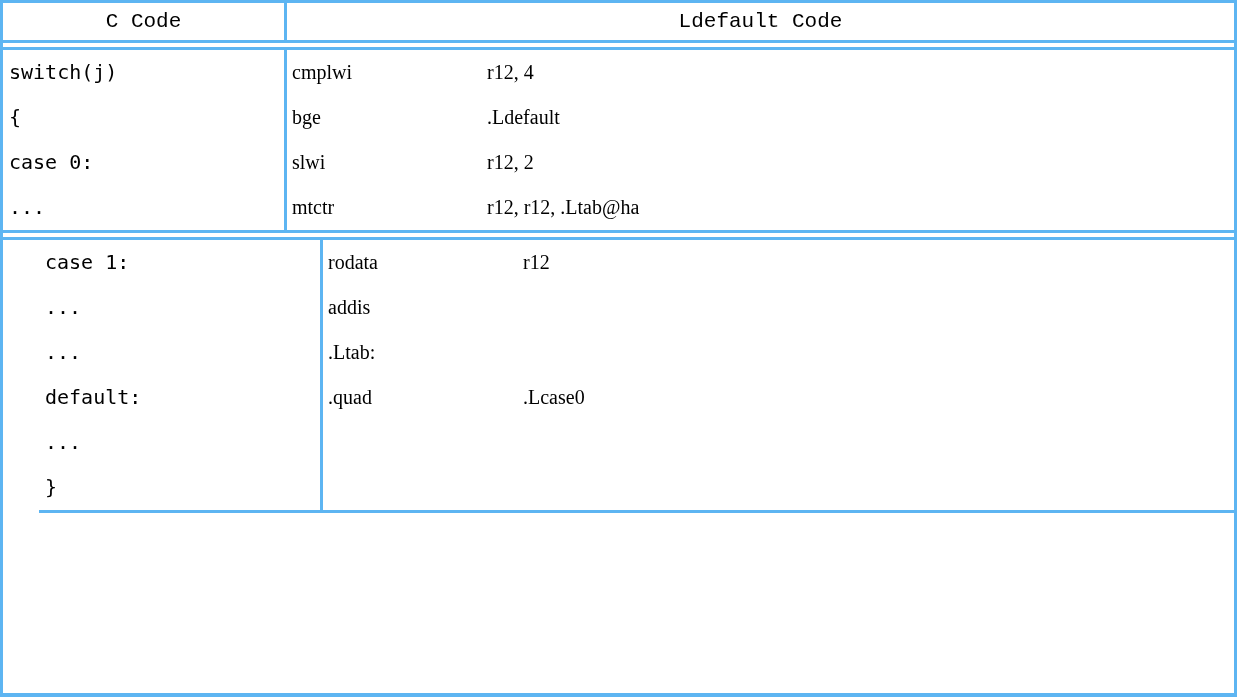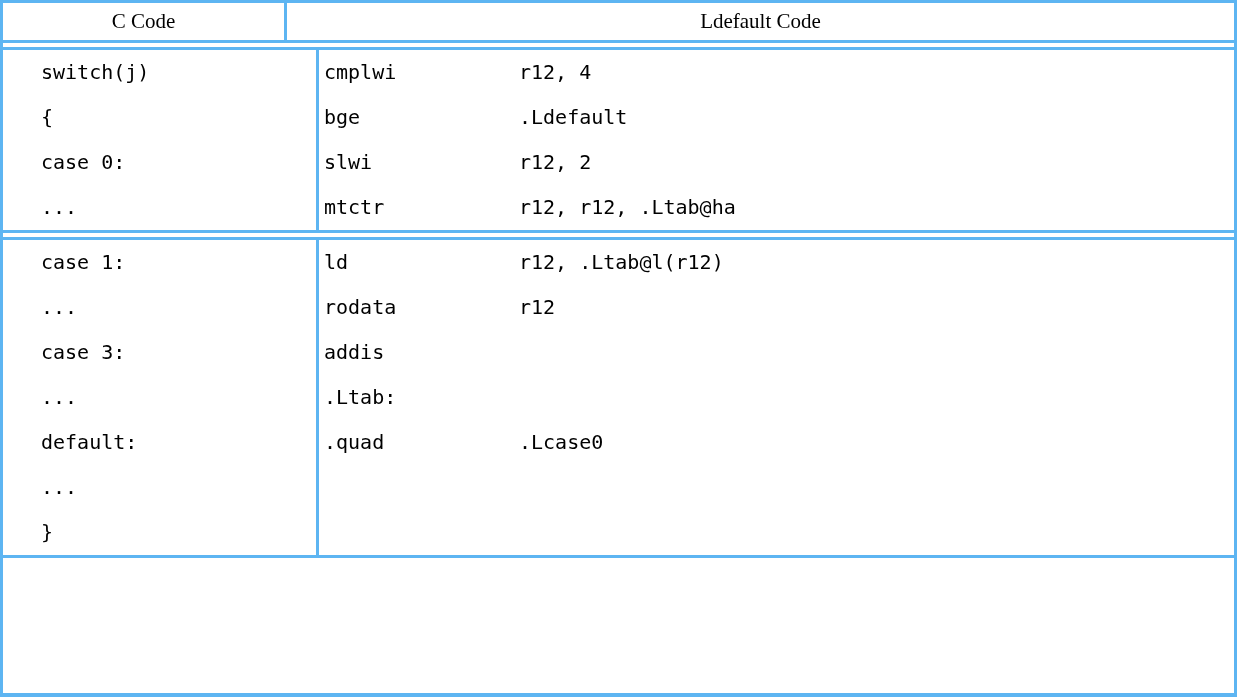--- a/index.html
+++ b/index.html
@@ -15,45 +15,44 @@
     background: #ffffff;
   }
 
   .header-row {
     display: grid;
     grid-template-columns: 284px 1fr;
     height: 47px; 
     border-bottom: 10px double var(--border-blue);
   }
   .hcell {
-    font-family: Liberation Serif, serif;
+    font-family: Liberation Mono, monospace;
     font-size: 21px;
     color: var(--text-black);
     text-align: center;
     line-height: 37px;
     height: 37px;
     overflow: hidden;
   }
   .hcell.left { border-right: 3px solid var(--border-blue); }
 
   .section {
     display: grid;
     grid-template-columns: 284px 1fr;
-    padding-left: 32px;
   }
   .section.sep-double { border-bottom: 10px double var(--border-blue); }
-  .section.sep-single { border-bottom: 3px solid var(--border-blue); }
+  .section.sep-single { border-bottom: 3px solid var(--border-blue); margin-left: 36px; }
 
   .cell {
     font-family: "DejaVu Sans Mono", "Liberation Mono", monospace;
     font-size: 20px;
     color: var(--text-black);
   }
   .c-cell  { border-right: 3px solid var(--border-blue); padding-left: 6px; }
-  .asm-cell { padding-left: 5px; }
+  .asm-cell { padding-left: 5px; font-family: Liberation Serif, serif; }
 
   .line {
     height: 45px;
     line-height: 45px;
     white-space: pre;
     overflow: hidden;
   }
   .mn { display: inline-block; width: 195px; white-space: pre; }
   .op { white-space: pre; }
 </style>
@@ -77,28 +76,26 @@
           <div class="line"><span class="mn">cmplwi</span><span class="op">r12, 4</span></div>
           <div class="line"><span class="mn">bge</span><span class="op">.Ldefault</span></div>
           <div class="line"><span class="mn">slwi</span><span class="op">r12, 2</span></div>
           <div class="line"><span class="mn">mtctr</span><span class="op">r12, r12, .Ltab@ha</span></div>
         </div>
       </div>
       <div class="section sep-single">
         <div class="cell c-cell">
           <div class="line">case 1:</div>
           <div class="line">...</div>
-          <div class="line">case 3:</div>
           <div class="line">...</div>
           <div class="line">default:</div>
           <div class="line">...</div>
           <div class="line">}</div>
         </div>
         <div class="cell asm-cell">
-          <div class="line"><span class="mn">ld</span><span class="op">r12, .Ltab@l(r12)</span></div>
           <div class="line"><span class="mn">rodata</span><span class="op">r12</span></div>
           <div class="line"><span class="mn">addis</span><span class="op"></span></div>
           <div class="line"><span class="mn">.Ltab:</span><span class="op"></span></div>
           <div class="line"><span class="mn">.quad</span><span class="op">.Lcase0</span></div>
         </div>
       </div>
     </div>
 </div>
 
 </body></html>

